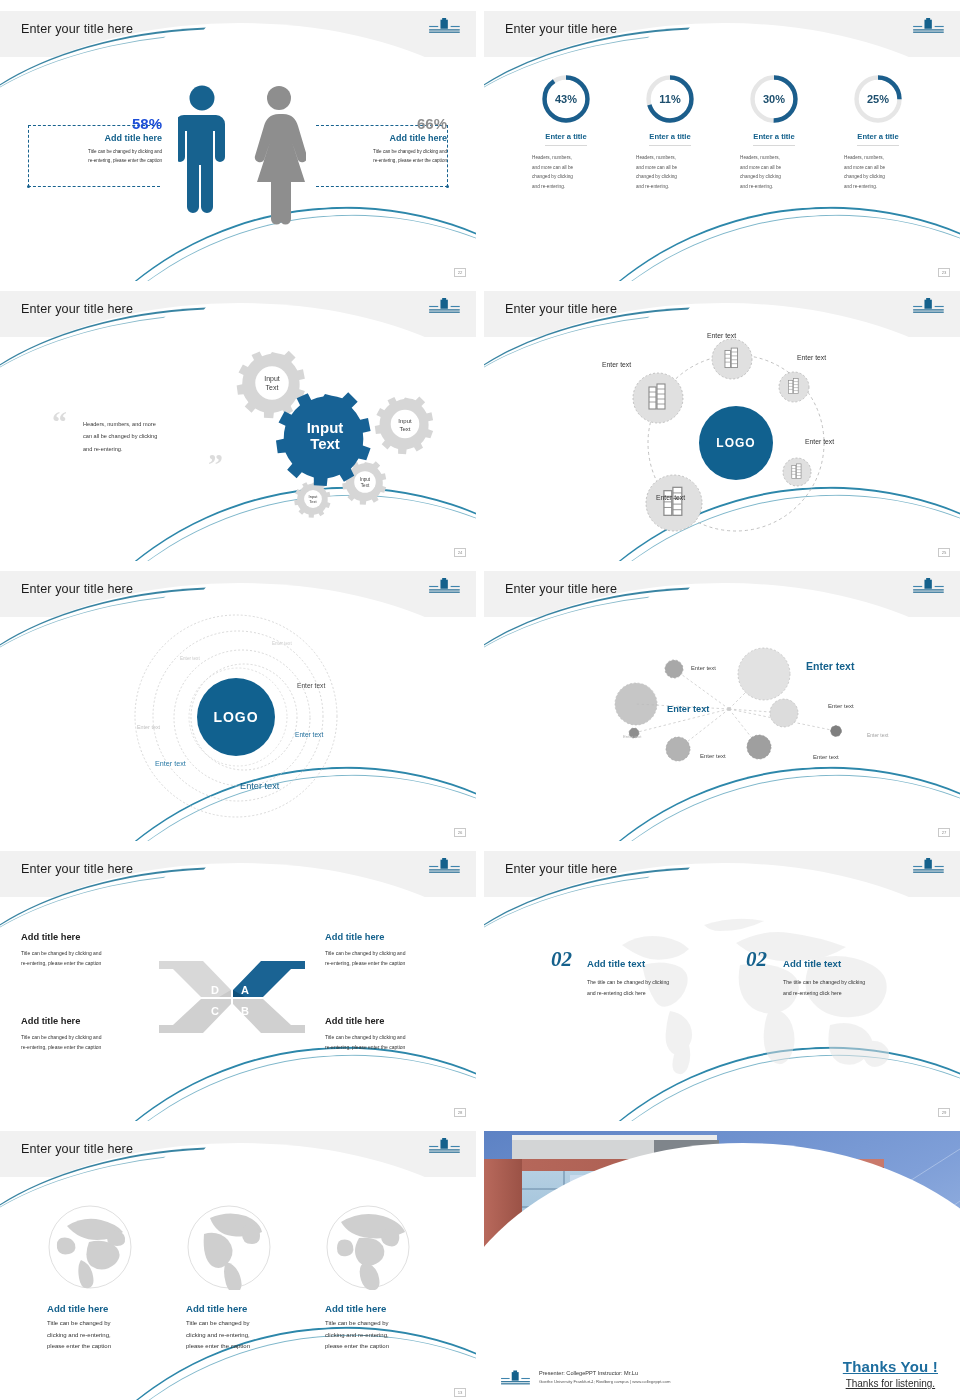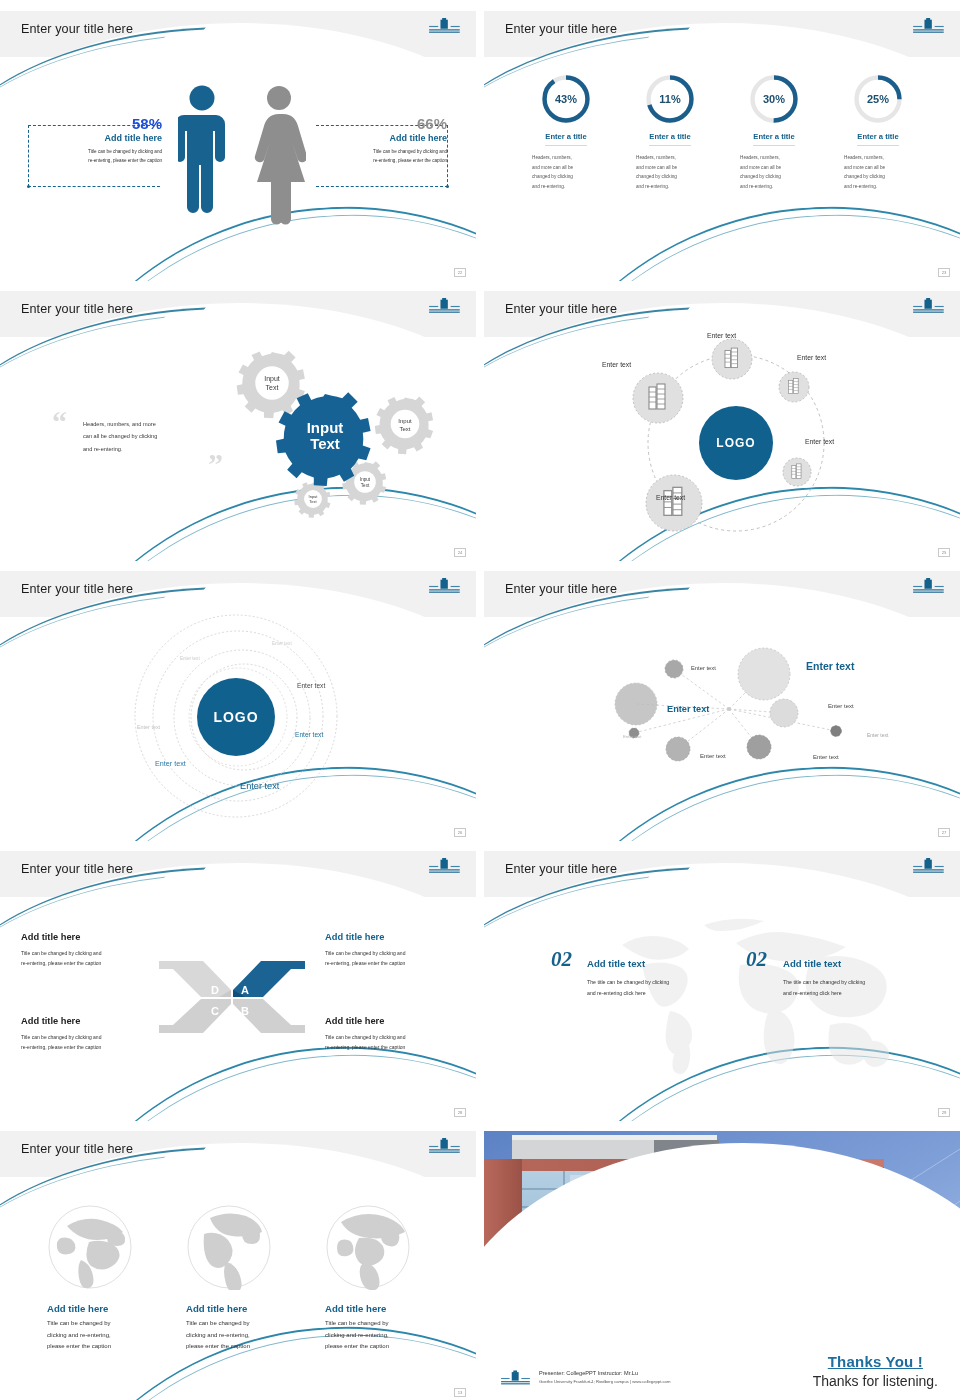--- a/index.html
+++ b/index.html
@@ -153,21 +153,21 @@
     opacity:.92;
   }
   .final-curve2 {
     position:absolute; left:-46px; bottom:48px; width:610px; height:220px;
     border-radius: 50% 50% 0 0 / 100% 100% 0 0;
     background:#ffffff;
   }
   .final-foot { position:absolute; left:0; bottom:0; width:476px; height:72px; background:#fff; }
   .thanks { position:absolute; right:22px; bottom:22px; text-align:center; }
   .thanks h2 { font-size: 15px; font-weight:bold; color:#1d6d9e; letter-spacing:.2px;text-decoration:underline;}
-  .thanks p { font-size: 14px; color:#2b2b2b; margin-top:3px; }
+  .thanks p { font-size: 10px; color:#2b2b2b; margin-top:3px;text-decoration:underline; }
   .foot-left { position:absolute; left:16px; bottom:24px; display:flex; gap:7px; align-items:flex-start;}
   .foot-left .l1 { font-size:5.6px; color:#333; }
   .foot-left .l2 { font-size:4.2px; color:#555; margin-top:3px; }
 </style>
 </head>
 <body>
 
 <div class="deck">
 
 <div class="slide">

